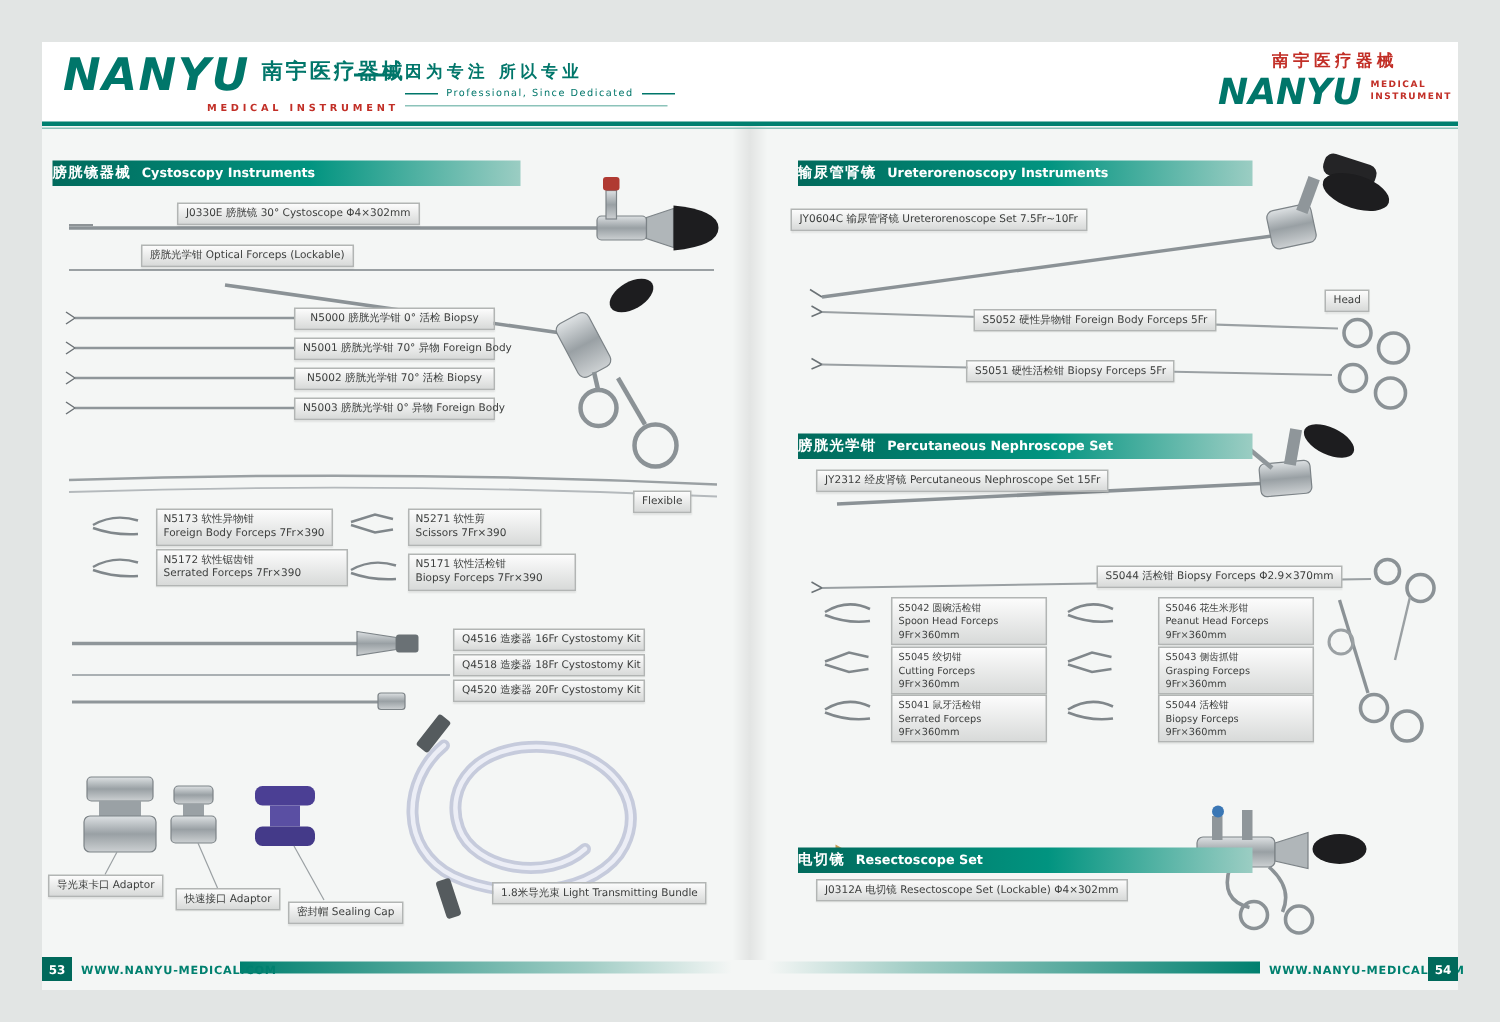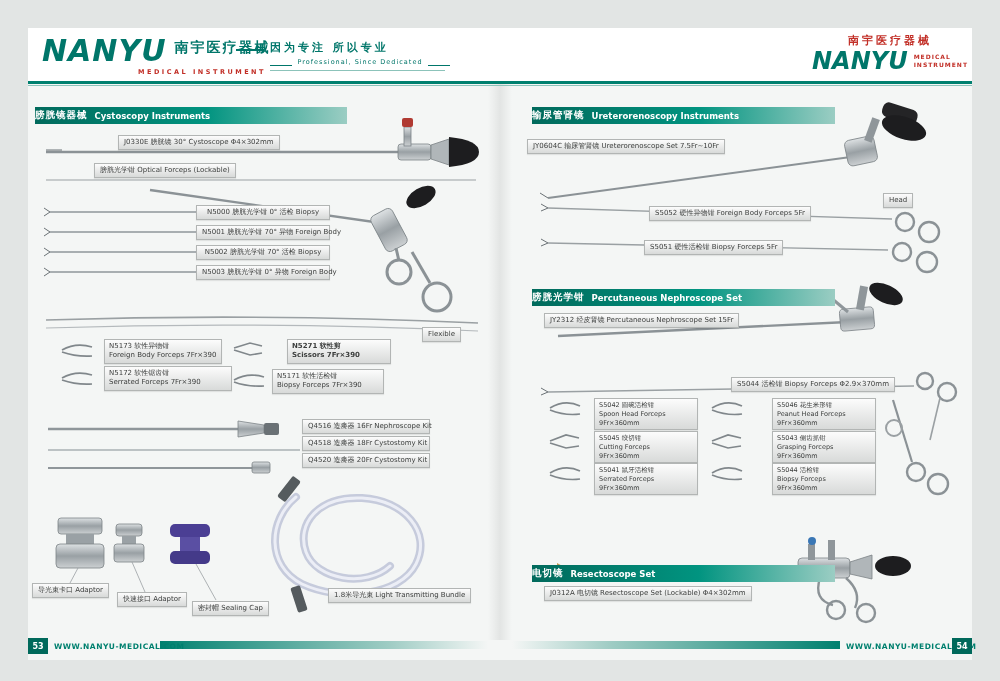--- a/index.html
+++ b/index.html
@@ -16,21 +16,21 @@
   .rule-sub{position:absolute;left:28px;top:85px;width:944px;height:1px;background:#8cc3ba;z-index:2;}
 
   
   .logoL{position:absolute;left:42px;top:36px;z-index:3;display:flex;align-items:flex-start;gap:8px;}
   .logoL .big{font-size:30px;font-weight:bold;font-style:italic;color:#00766a;letter-spacing:1px;line-height:1;}
   .logoL .cn{font-size:14px;font-weight:bold;color:#00766a;letter-spacing:2px;margin-top:3px;}
   .logoL .sub{position:absolute;left:96px;top:32px;font-size:6.5px;letter-spacing:2.5px;color:#c22f27;font-weight:bold;}
   .dash{position:absolute;left:236px;top:49px;width:28px;height:2px;background:#00766a;z-index:3;}
   .slogan{position:absolute;left:270px;top:40px;z-index:3;width:180px;text-align:left;}
   .slogan .cn{font-size:11px;font-weight:bold;color:#00766a;letter-spacing:3px;}
-  .slogan .en{display:flex;align-items:flex-end;gap:5px;margin-top:3px;}
+  .slogan .en{display:flex;align-items:center;gap:5px;margin-top:3px;}
   .slogan .en span{font-size:6.5px;color:#00766a;letter-spacing:1px;white-space:nowrap;}
   .slogan .en i{display:block;height:1px;background:#00766a;flex:1;}
   .slogan .under{margin-top:4px;height:1px;background:#8cc3ba;width:175px;}
   .logoR{position:absolute;left:812px;top:33px;z-index:3;text-align:center;}
   .logoR .cn{font-size:11px;font-weight:bold;color:#c22f27;letter-spacing:3px;}
   .logoR .row{display:flex;align-items:center;gap:6px;justify-content:center;margin-top:1px;}
   .logoR .big{font-size:24px;font-weight:bold;font-style:italic;color:#00766a;line-height:1;}
   .logoR .subs{text-align:left;}
   .logoR .subs div{font-size:6px;letter-spacing:1px;color:#c22f27;font-weight:bold;line-height:1.4;}
 
@@ -268,34 +268,34 @@
 <div class="lbl" style="left:196px;top:205px;width:134px;">N5000 膀胱光学钳  0°  活检 Biopsy</div>
 <div class="lbl" style="left:196px;top:225px;width:134px;">N5001 膀胱光学钳 70°  异物 Foreign Body</div>
 <div class="lbl" style="left:196px;top:245px;width:134px;">N5002 膀胱光学钳 70°  活检 Biopsy</div>
 <div class="lbl" style="left:196px;top:265px;width:134px;">N5003 膀胱光学钳  0°  异物 Foreign Body</div>
 <div class="lbl" style="left:422px;top:327px;">Flexible</div>
 
 <div class="lbl multi" style="left:104px;top:339px;width:118px;">
   <span>N5173 软性异物钳</span>
   <span>Foreign Body Forceps 7Fr×390</span>
 </div>
-<div class="lbl multi" style="left:287px;top:339px;width:104px;font-weight:bold;">
+<div class="lbl multi" style="left:272px;top:339px;width:89px;">
   <span>N5271 软性剪</span>
   <span>Scissors 7Fr×390</span>
 </div>
 <div class="lbl multi" style="left:104px;top:366px;width:128px;">
   <span>N5172 软性锯齿钳</span>
   <span>Serrated Forceps 7Fr×390</span>
 </div>
 <div class="lbl multi" style="left:272px;top:369px;width:112px;">
   <span>N5171 软性活检钳</span>
   <span>Biopsy Forceps 7Fr×390</span>
 </div>
 
-<div class="lbl" style="left:302px;top:419px;width:128px;">Q4516 造瘘器 16Fr Nephroscope Kit</div>
+<div class="lbl" style="left:302px;top:419px;width:128px;">Q4516 造瘘器 16Fr Cystostomy Kit</div>
 <div class="lbl" style="left:302px;top:436px;width:128px;">Q4518 造瘘器 18Fr Cystostomy Kit</div>
 <div class="lbl" style="left:302px;top:453px;width:128px;">Q4520 造瘘器 20Fr Cystostomy Kit</div>
 
 <div class="lbl" style="left:32px;top:583px;">导光束卡口 Adaptor</div>
 <div class="lbl" style="left:117px;top:592px;">快速接口 Adaptor</div>
 <div class="lbl" style="left:192px;top:601px;">密封帽 Sealing Cap</div>
 <div class="lbl" style="left:328px;top:588px;">1.8米导光束  Light Transmitting Bundle</div>
 
 <div class="lbl" style="left:527px;top:139px;">JY0604C 输尿管肾镜 Ureterorenoscope Set 7.5Fr~10Fr</div>
 <div class="lbl" style="left:883px;top:193px;">Head</div>

